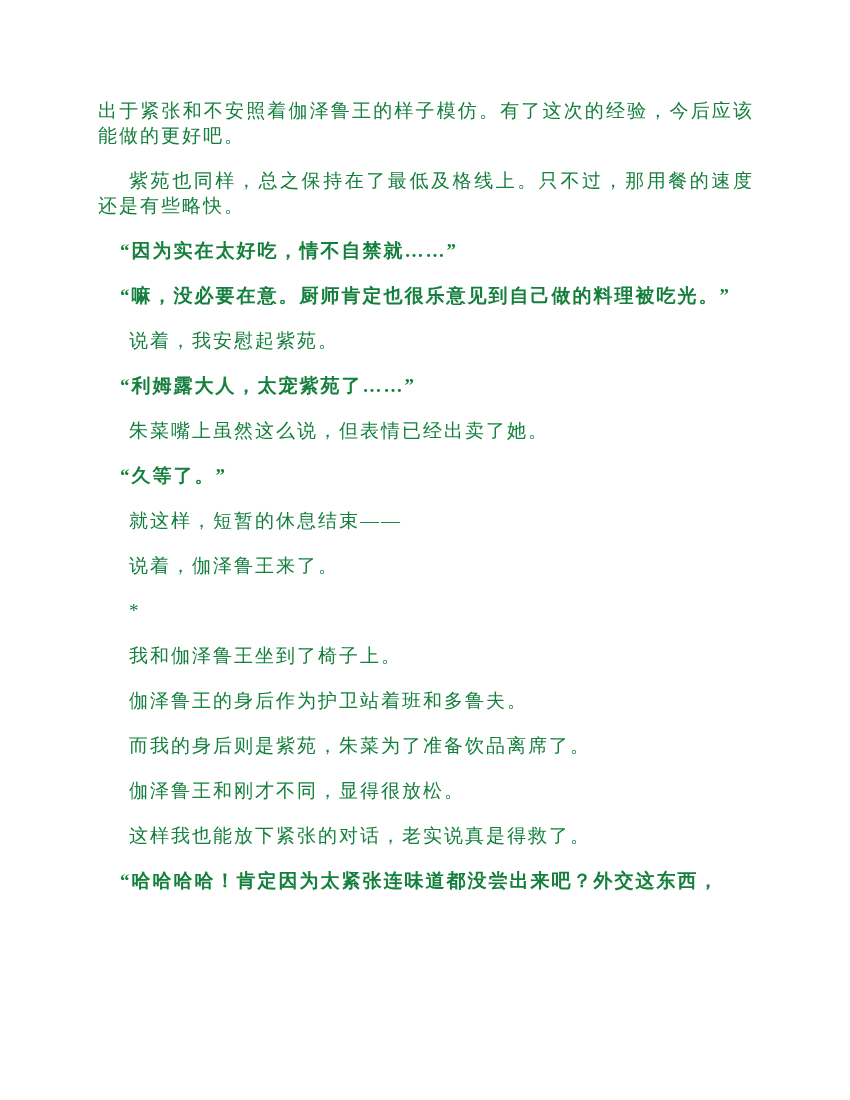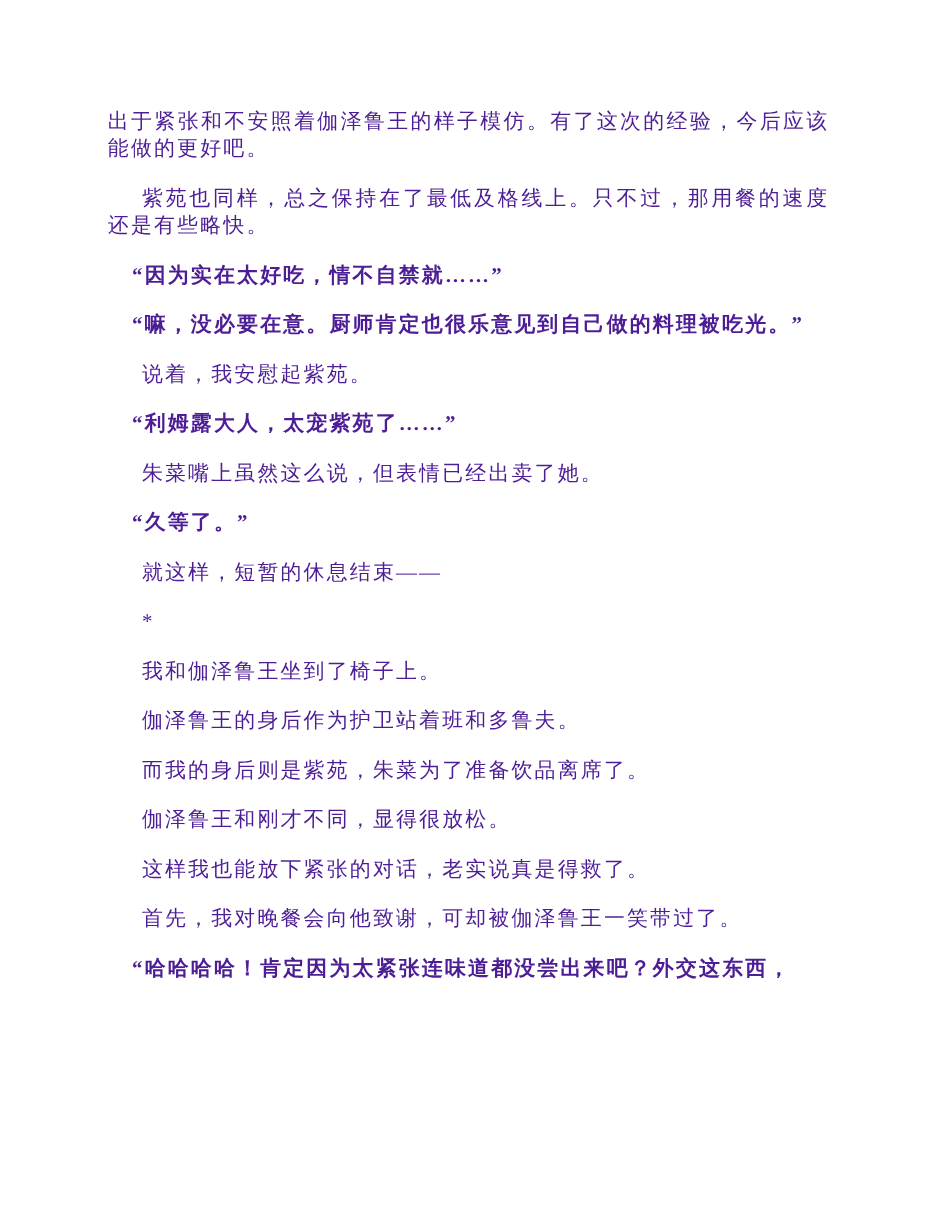--- a/index.html
+++ b/index.html
@@ -11,21 +11,21 @@
     width: 850px;
     height: 1100px;
     overflow: hidden;
   }
   .page {
     box-sizing: border-box;
     width: 850px;
     height: 1100px;
     padding: 98px 96px 0 98px;
     background: #ffffff;
-    color: #4c1d95;
+    color: #15803d;
     font-family: "Liberation Serif", "DejaVu Serif", serif;
     font-size: 19px;
     line-height: 25px;
     letter-spacing: 2px;
   }
   .para {
     margin: 0 0 20px 0;
     text-align: justify;
     text-justify: inter-ideograph;
   }
@@ -39,21 +39,21 @@
 <div class="page">
   <p class="para no-indent">出于紧张和不安照着伽泽鲁王的样子模仿。有了这次的经验，今后应该能做的更好吧。</p>
   <p class="para narration">紫苑也同样，总之保持在了最低及格线上。只不过，那用餐的速度还是有些略快。</p>
   <p class="para dialogue">“因为实在太好吃，情不自禁就……”</p>
   <p class="para dialogue">“嘛，没必要在意。厨师肯定也很乐意见到自己做的料理被吃光。”</p>
   <p class="para narration">说着，我安慰起紫苑。</p>
   <p class="para dialogue">“利姆露大人，太宠紫苑了……”</p>
   <p class="para narration">朱菜嘴上虽然这么说，但表情已经出卖了她。</p>
   <p class="para dialogue">“久等了。”</p>
   <p class="para narration">就这样，短暂的休息结束——</p>
+  <p class="para narration">说着，伽泽鲁王来了。</p>
   <p class="para narration">*</p>
   <p class="para narration">我和伽泽鲁王坐到了椅子上。</p>
   <p class="para narration">伽泽鲁王的身后作为护卫站着班和多鲁夫。</p>
   <p class="para narration">而我的身后则是紫苑，朱菜为了准备饮品离席了。</p>
   <p class="para narration">伽泽鲁王和刚才不同，显得很放松。</p>
   <p class="para narration">这样我也能放下紧张的对话，老实说真是得救了。</p>
-  <p class="para narration">首先，我对晚餐会向他致谢，可却被伽泽鲁王一笑带过了。</p>
   <p class="para dialogue">“哈哈哈哈！肯定因为太紧张连味道都没尝出来吧？外交这东西，</p>
 </div>
 
 </body></html>

